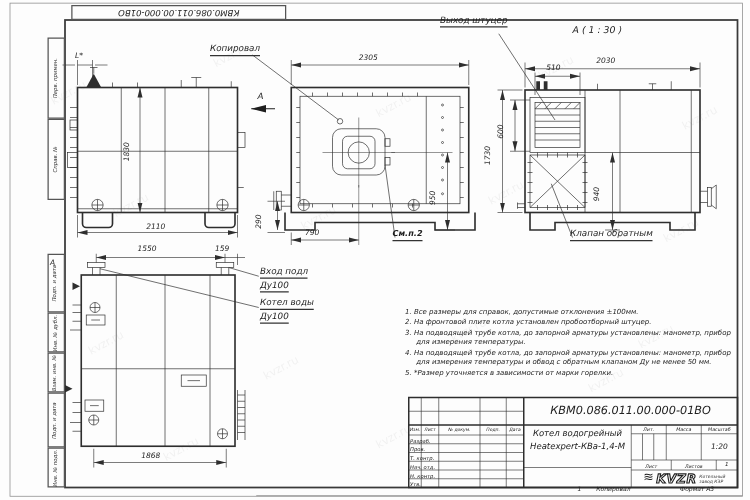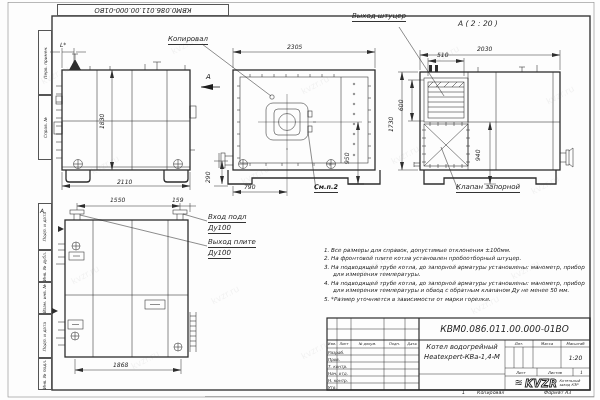--- a/index.html
+++ b/index.html
@@ -272,34 +272,34 @@
 
   <div class="t lbl7 shelf" style="left:168px;top:36px;">Копировал</div>
   <div class="t" style="left:287px;top:44px;">2305</div>
   <div class="t lbl7" style="left:206px;top:74px;">А</div>
   <div class="t rot" style="left:350px;top:158px;">950</div>
   <div class="t" style="left:244px;top:184px;">790</div>
   <div class="t rot" style="left:211px;top:177px;">290</div>
   <div class="t rot" style="left:394px;top:126px;">1730</div>
   <div class="t lbl65 shelf" style="left:314px;top:184px;font-weight:bold;">См.п.2</div>
 
-  <div class="t" style="left:458px;top:20px;font-size:7.5px;">А ( 2 : 20 )</div>
+  <div class="t" style="left:458px;top:20px;font-size:7.5px;">А ( 1 : 30 )</div>
   <div class="t lbl7 shelf" style="left:352px;top:13px;">Выход штуцер</div>
   <div class="t" style="left:477px;top:46px;">2030</div>
   <div class="t" style="left:437px;top:52px;">510</div>
   <div class="t rot" style="left:404px;top:105px;">600</div>
   <div class="t rot" style="left:481px;top:155px;">940</div>
-  <div class="t lbl7 shelf" style="left:456px;top:184px;">Клапан запорной</div>
+  <div class="t lbl7 shelf" style="left:456px;top:184px;">Клапан обратным</div>
 
   <div class="t" style="left:110px;top:197px;">1550</div>
   <div class="t" style="left:172px;top:197px;">159</div>
   <div class="t" style="left:113px;top:362px;">1868</div>
   <div class="t lbl7 shelf" style="left:208px;top:214px;">Вход подл</div>
   <div class="t lbl7 shelf" style="left:208px;top:225px;">Ду100</div>
-  <div class="t lbl7 shelf" style="left:208px;top:239px;">Выход плите</div>
+  <div class="t lbl7 shelf" style="left:208px;top:239px;">Котел воды</div>
   <div class="t lbl7 shelf" style="left:208px;top:250px;">Ду100</div>
 
   <div class="notes">
     <div class="note">1. Все размеры для справок, допустимые отклонения ±100мм.</div>
     <div class="note">2. На фронтовой плите котла установлен пробоотборный штуцер.</div>
     <div class="note">3. На подводящей трубе котла, до запорной арматуры установлены: манометр, прибор для измерения температуры.</div>
     <div class="note">4. На подводящей трубе котла, до запорной арматуры установлены: манометр, прибор для измерения температуры и обвод с обратным клапаном Ду не менее 50 мм.</div>
     <div class="note">5. *Размер уточняется в зависимости от марки горелки.</div>
   </div>
 

